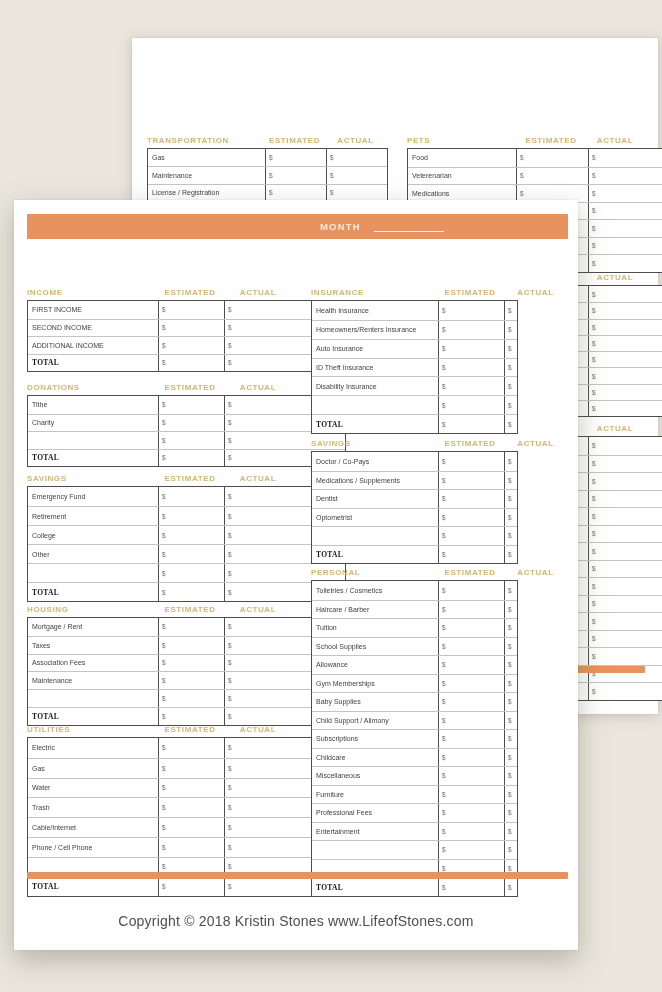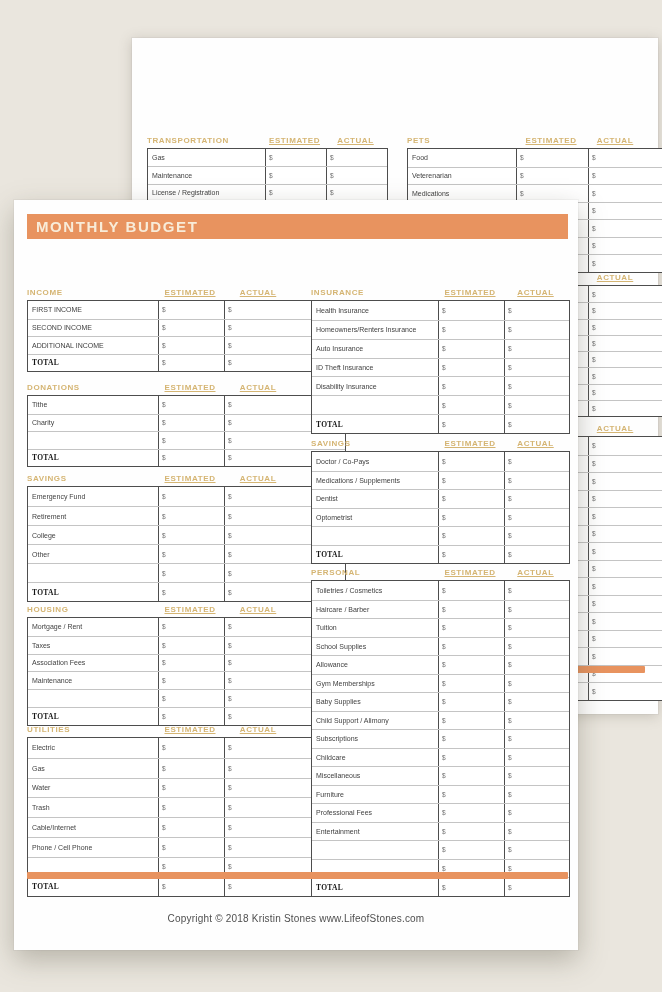--- a/index.html
+++ b/index.html
@@ -40,48 +40,48 @@
   .month-line{
     display:inline-block;width:70px;height:11px;margin-left:13px;
     border-bottom:1.5px solid rgba(250,240,225,0.95);
   }
   .section{position:absolute;margin-top:40px;}
   .sec-head{display:grid;height:12px;align-items:start;}
   .sec-title,.sec-colhead{
     color:var(--gold);font-weight:bold;font-size:8px;letter-spacing:0.6px;
     line-height:9px;
   }
-  .sec-colhead{text-align:center;text-decoration:underline;}
+  .sec-colhead{text-align:center;}
   .sec-table{border:1.5px solid var(--border-dark);background:#fff;}
   .row{display:grid;height:var(--rh);}
   .row + .row{border-top:1px solid var(--border-light);}
   .cell{display:flex;align-items:center;overflow:hidden;}
   .cell.label{padding-left:4px;font-size:7px;color:var(--ink);}
   .row.total .cell.label{font-size:7.5px;font-weight:bold;color:#161616;letter-spacing:0.3px;font-family:Liberation Serif, serif;}
   .cell.money{
     border-left:1px solid var(--border-dark);
     padding-left:3px;font-size:6.5px;color:var(--money);
   }
   
   .cols-fl .sec-head,.cols-fl .row{grid-template-columns:130px 66px 70px;}
   .cols-fl{width:319px;}
   .cols-fr .sec-head,.cols-fr .row{grid-template-columns:126px 66px 65px;}
-  .cols-fr{width:259px;}
+  .cols-fr{width:207px;}
   .cols-bt .sec-head,.cols-bt .row{grid-template-columns:117px 61px 61px;}
   .cols-bt{width:241px;}
   .cols-bp .sec-head,.cols-bp .row{grid-template-columns:108px 72px 56px;}
   .cols-bp{width:284px;}
   .divider-bar{
     position:absolute;background:var(--orange);height:7px;border-radius:1px;
   }
   .front-divider{left:13px;top:672px;width:541px;}
   .back-divider{left:15px;top:628px;width:498px;}
   .copyright{
     position:absolute;left:0;top:713px;width:100%;text-align:center;
-    font-size:10px;color:#4f4f4f;letter-spacing:0.2px;
+    font-size:14px;color:#4f4f4f;letter-spacing:0.2px;
   }
 </style>
 </head>
 <body>
 
 <div class="canvas">
 
   <div class="page back-page">
     <div class="section cols-bt" style="left:15px;top:58px;--rh:17.3px">
         <div class="sec-head">
@@ -307,21 +307,24 @@
             <div class="cell money">$</div>
             <div class="cell money">$</div>
           </div>
         </div>
       </div>
     <div class="divider-bar back-divider"></div>
   </div>
 
   <div class="page front-page">
     <div class="title-bar">
-      <span class="title-text">MONTHLY BUDGET</span>
+      <span class="month-wrap">
+        <span class="month-label">MONTH</span>
+        <span class="month-line"></span>
+      </span>
     </div>
 
     <div class="section cols-fl" style="left:13px;top:48px;--rh:17.5px">
         <div class="sec-head">
           <span class="sec-title">INCOME</span>
           <span class="sec-colhead">ESTIMATED</span>
           <span class="sec-colhead">ACTUAL</span>
         </div>
         <div class="sec-table">
           <div class="row">

